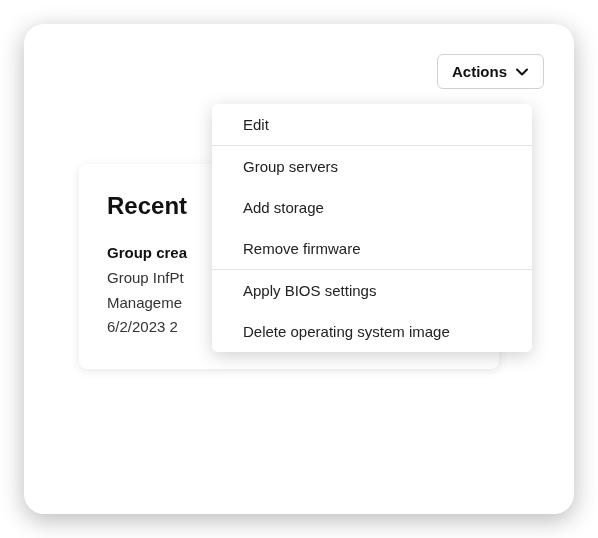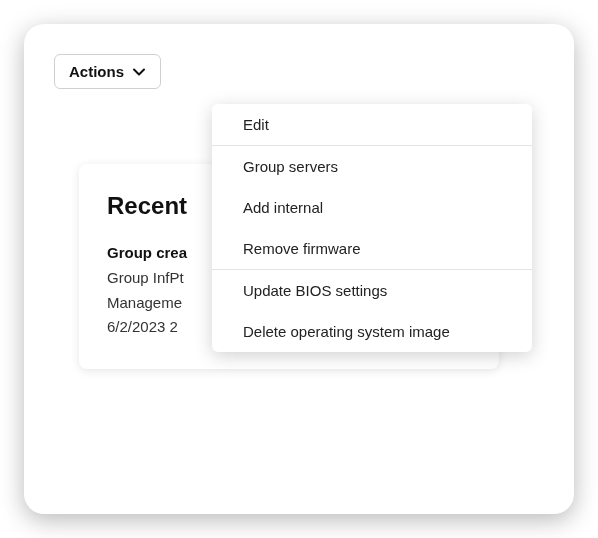--- a/index.html
+++ b/index.html
@@ -16,20 +16,21 @@
       height: 100%;
       background: #fff;
       border-radius: 20px;
       box-shadow: 0 6px 24px rgba(0,0,0,0.28);
       padding: 30px;
       position: relative;
       overflow: hidden;
     }
     .actions-row {
       display: flex;
+      justify-content: flex-end;
       margin-bottom: 40px;
     }
     .actions-button {
       display: inline-flex;
       align-items: center;
       gap: 8px;
       padding: 8px 14px;
       border: 1.5px solid #d0d0d0;
       border-radius: 6px;
       background: #fff;
@@ -121,22 +122,22 @@
     <div class="recent-line">Manageme</div>
     <div class="recent-line">6/2/2023 2</div>
   </div>
 
   <div class="dropdown">
     <div class="dropdown-group">
       <div class="dropdown-item">Edit</div>
     </div>
     <div class="dropdown-group">
       <div class="dropdown-item">Group servers</div>
-      <div class="dropdown-item">Add internal</div>
+      <div class="dropdown-item">Add storage</div>
       <div class="dropdown-item">Remove firmware</div>
     </div>
     <div class="dropdown-group">
-      <div class="dropdown-item">Update BIOS settings</div>
+      <div class="dropdown-item">Apply BIOS settings</div>
       <div class="dropdown-item">Delete operating system image</div>
     </div>
   </div>
 
 </div>
 
 </body></html>

